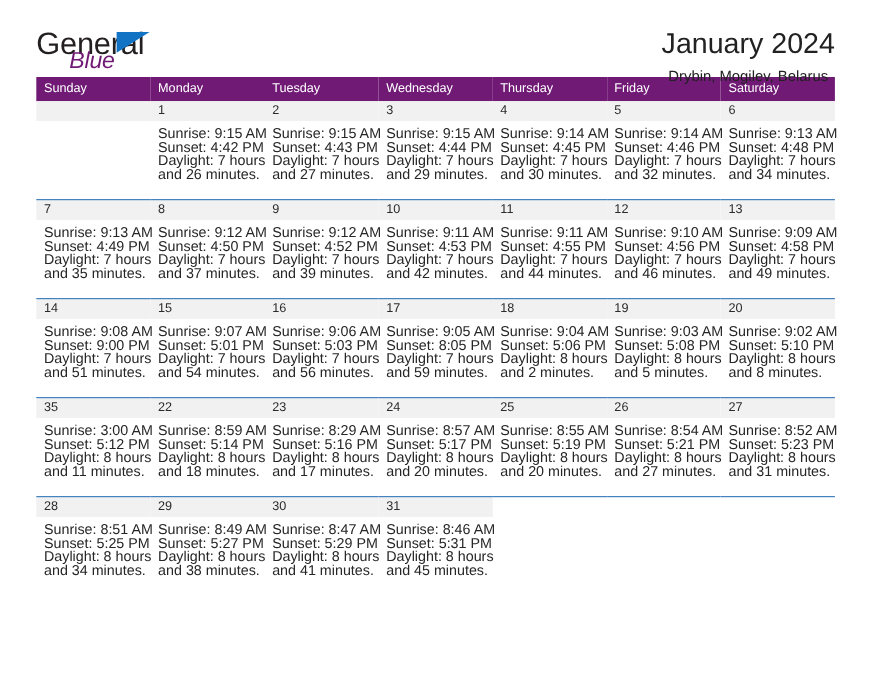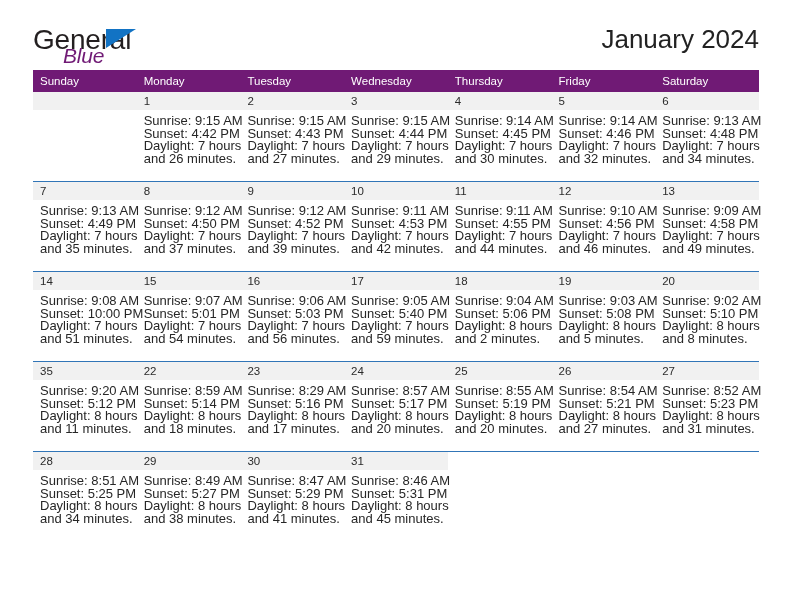--- a/index.html
+++ b/index.html
@@ -136,20 +136,21 @@
 <div class="page">
 
   <div class="top-bar">
     <div class="logo">
       <span class="logo-general">General</span>
       <span class="logo-tri"></span>
       <span class="logo-blue">Blue</span>
     </div>
     <div class="title-block">
       <div class="cal-title">January 2024</div>
+      <div class="cal-subtitle">Drybin, Mogilev, Belarus</div>
     </div>
   </div>
 
   <table class="calendar">
     <thead>
       <tr>
         <th>Sunday</th>
         <th>Monday</th>
         <th>Tuesday</th>
         <th>Wednesday</th>
@@ -316,21 +317,21 @@
               </div>
             </div>
           </td>
         </tr>
         <tr class="week-row">
           <td>
             <div class="daycell">
               <div class="daynum">14</div>
               <div class="info">
                 <div>Sunrise: 9:08 AM</div>
-                <div>Sunset: 10:00 PM</div>
+                <div>Sunset: 9:00 PM</div>
                 <div>Daylight: 7 hours</div>
                 <div>and 51 minutes.</div>
               </div>
             </div>
           </td>
           <td>
             <div class="daycell">
               <div class="daynum">15</div>
               <div class="info">
                 <div>Sunrise: 9:07 AM</div>
@@ -349,21 +350,21 @@
                 <div>Daylight: 7 hours</div>
                 <div>and 56 minutes.</div>
               </div>
             </div>
           </td>
           <td>
             <div class="daycell">
               <div class="daynum">17</div>
               <div class="info">
                 <div>Sunrise: 9:05 AM</div>
-                <div>Sunset: 5:40 PM</div>
+                <div>Sunset: 8:05 PM</div>
                 <div>Daylight: 7 hours</div>
                 <div>and 59 minutes.</div>
               </div>
             </div>
           </td>
           <td>
             <div class="daycell">
               <div class="daynum">18</div>
               <div class="info">
                 <div>Sunrise: 9:04 AM</div>
@@ -394,21 +395,21 @@
                 <div>and 8 minutes.</div>
               </div>
             </div>
           </td>
         </tr>
         <tr class="week-row">
           <td>
             <div class="daycell">
               <div class="daynum">35</div>
               <div class="info">
-                <div>Sunrise: 9:20 AM</div>
+                <div>Sunrise: 3:00 AM</div>
                 <div>Sunset: 5:12 PM</div>
                 <div>Daylight: 8 hours</div>
                 <div>and 11 minutes.</div>
               </div>
             </div>
           </td>
           <td>
             <div class="daycell">
               <div class="daynum">22</div>
               <div class="info">

